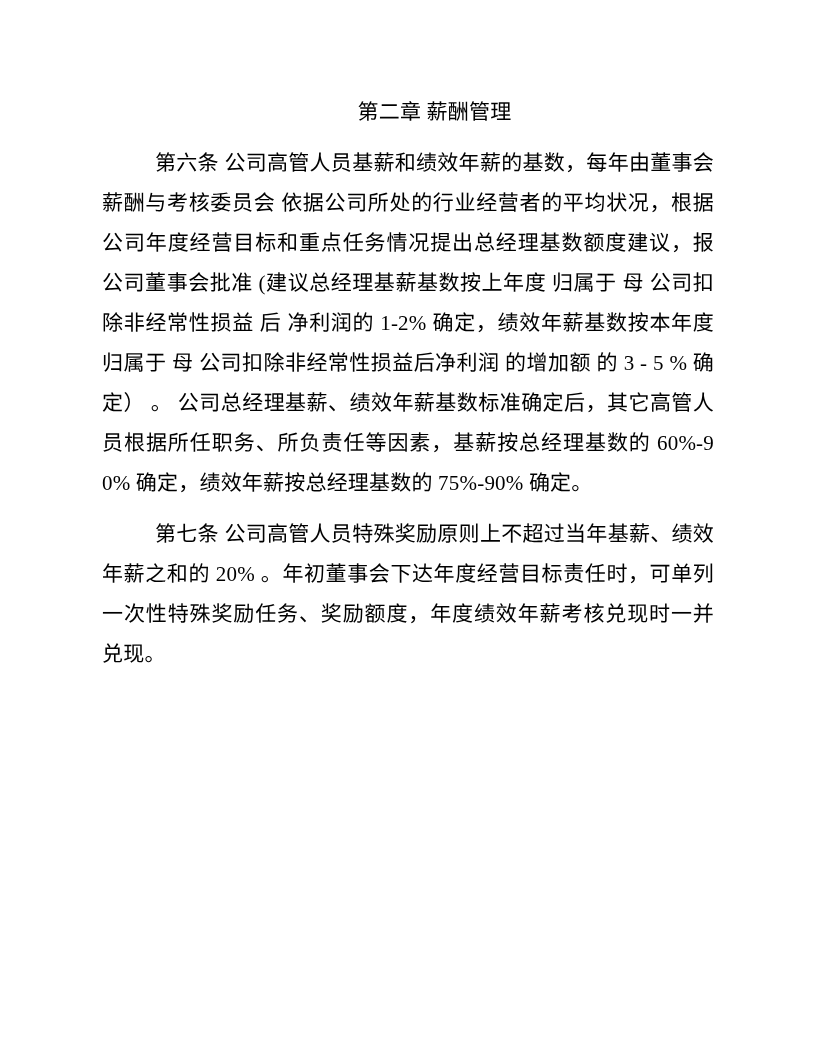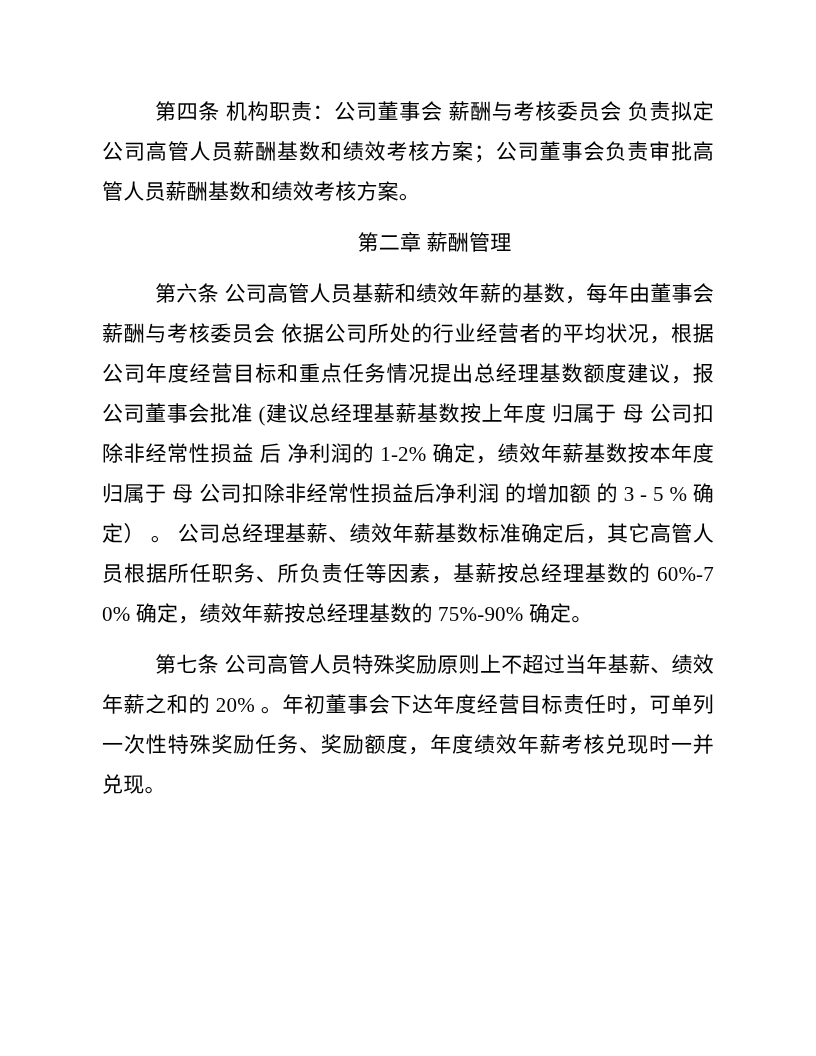--- a/index.html
+++ b/index.html
@@ -33,21 +33,20 @@
     margin: 0 0 11px 0;
     text-align: center;
     text-indent: 53px;
     letter-spacing: 0.2px;
   }
 </style>
 </head>
 <body>
 
 <div class="page">
-  <p class="para">第四条  机构职责：公司董事会 薪酬与考核委员会 负责拟定公司高管人员薪酬基数和绩效考核方案；公司董事会负责审批高管人员薪酬基数和绩效考核方案。</p>
 
   <p class="chapter-heading">第二章  薪酬管理</p>
 
 
-  <p class="para">第六条  公司高管人员基薪和绩效年薪的基数，每年由董事会 薪酬与考核委员会 依据公司所处的行业经营者的平均状况，根据公司年度经营目标和重点任务情况提出总经理基数额度建议，报公司董事会批准  (建议总经理基薪基数按上年度 归属于 母 公司扣除非经常性损益 后 净利润的 1-2% 确定，绩效年薪基数按本年度 归属于 母 公司扣除非经常性损益后净利润 的增加额 的 3 - 5 % 确定） 。 公司总经理基薪、绩效年薪基数标准确定后，其它高管人员根据所任职务、所负责任等因素，基薪按总经理基数的 60%-70% 确定，绩效年薪按总经理基数的 75%-90% 确定。</p>
+  <p class="para">第六条  公司高管人员基薪和绩效年薪的基数，每年由董事会 薪酬与考核委员会 依据公司所处的行业经营者的平均状况，根据公司年度经营目标和重点任务情况提出总经理基数额度建议，报公司董事会批准  (建议总经理基薪基数按上年度 归属于 母 公司扣除非经常性损益 后 净利润的 1-2% 确定，绩效年薪基数按本年度 归属于 母 公司扣除非经常性损益后净利润 的增加额 的 3 - 5 % 确定） 。 公司总经理基薪、绩效年薪基数标准确定后，其它高管人员根据所任职务、所负责任等因素，基薪按总经理基数的 60%-90% 确定，绩效年薪按总经理基数的 75%-90% 确定。</p>
 
   <p class="para">第七条  公司高管人员特殊奖励原则上不超过当年基薪、绩效年薪之和的 20% 。年初董事会下达年度经营目标责任时，可单列一次性特殊奖励任务、奖励额度，年度绩效年薪考核兑现时一并兑现。</p>
 </div>
 
 </body></html>

